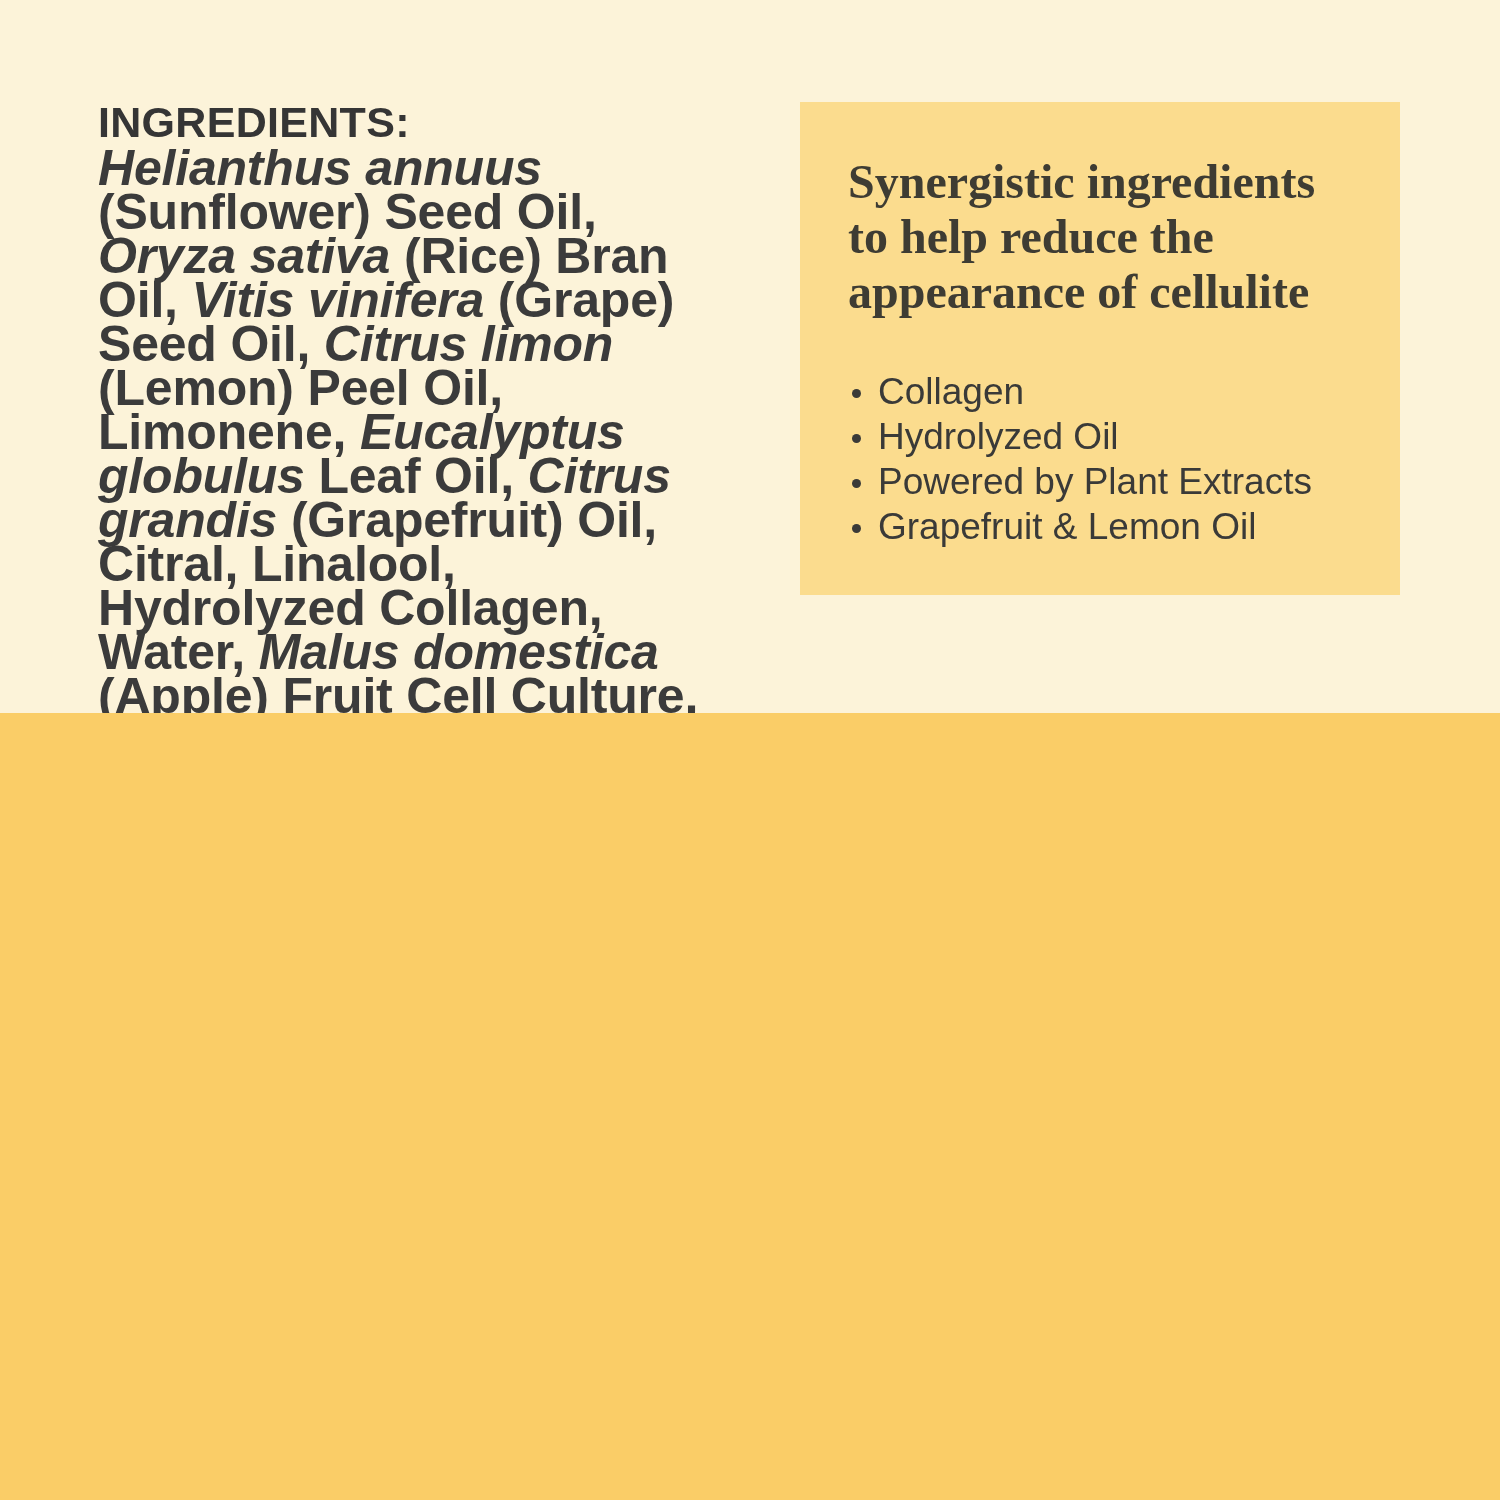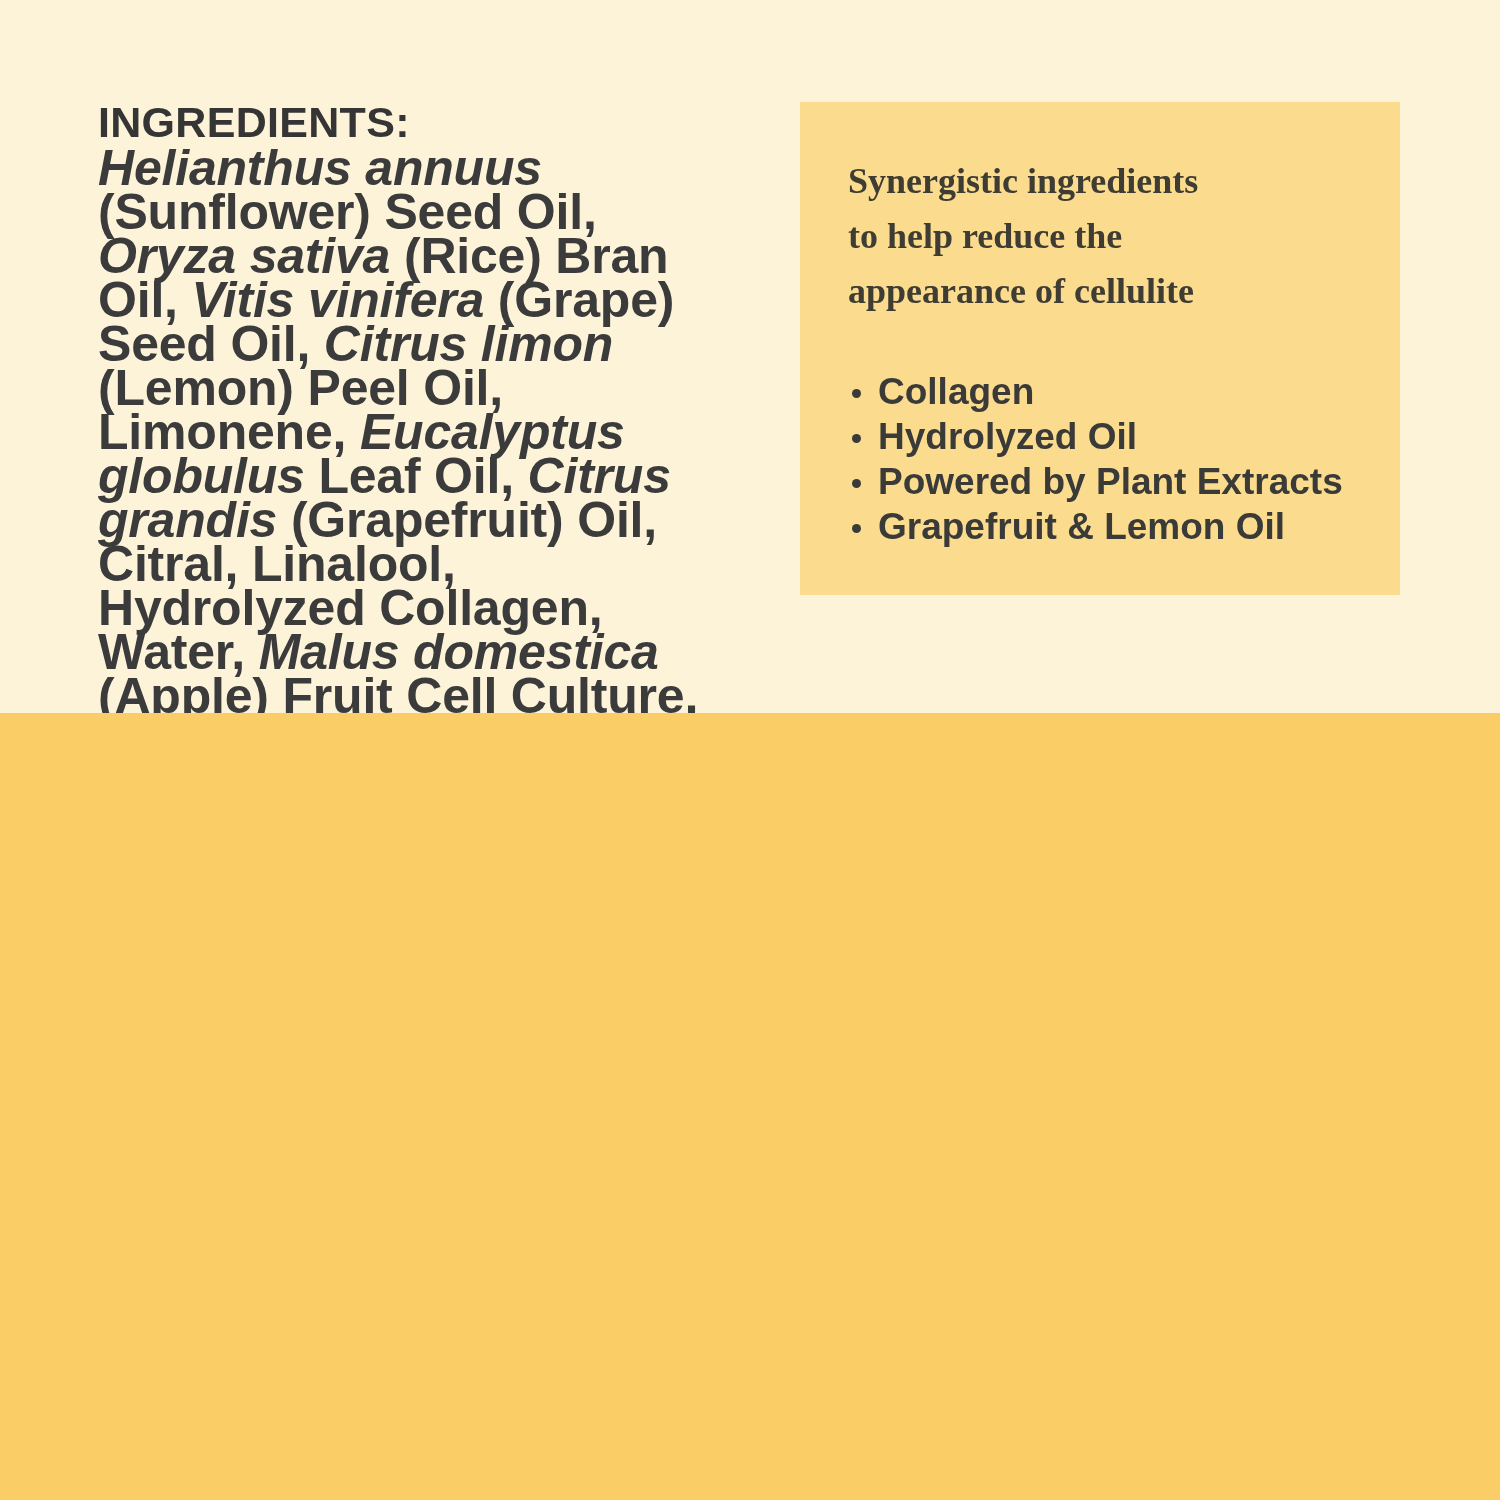--- a/index.html
+++ b/index.html
@@ -48,37 +48,37 @@
   .synergy-box {
     position: absolute;
     left: 800px; top: 102px;
     width: 600px; height: 493px;
     background: var(--box_yellow, #FBDC8E);
     box-sizing: border-box;
     padding: 52px 40px 0 48px;
   }
   .synergy-heading {
     font-family: "Liberation Serif", serif;
-    font-size: 36px;
+    font-size: 48px;
     line-height: 55px;
     font-weight: 600;
     color: #3E3C33;
   }
   .synergy-heading .hline { white-space: nowrap; }
   .synergy-bullets {
     list-style: none;
     margin: 50px 0 0 0;
     padding: 0;
   }
   .synergy-bullets li {
     display: flex;
     align-items: center;
     font-size: 37px;
     line-height: 45px;
-    font-weight: 700;
+    font-weight: 400;
     color: #3A3A38;
   }
   .dot {
     flex: 0 0 auto;
     width: 9px; height: 9px;
     border-radius: 50%;
     background: #3A3A38;
     margin: 4px 17px 0 4px;
   }
 </style>

